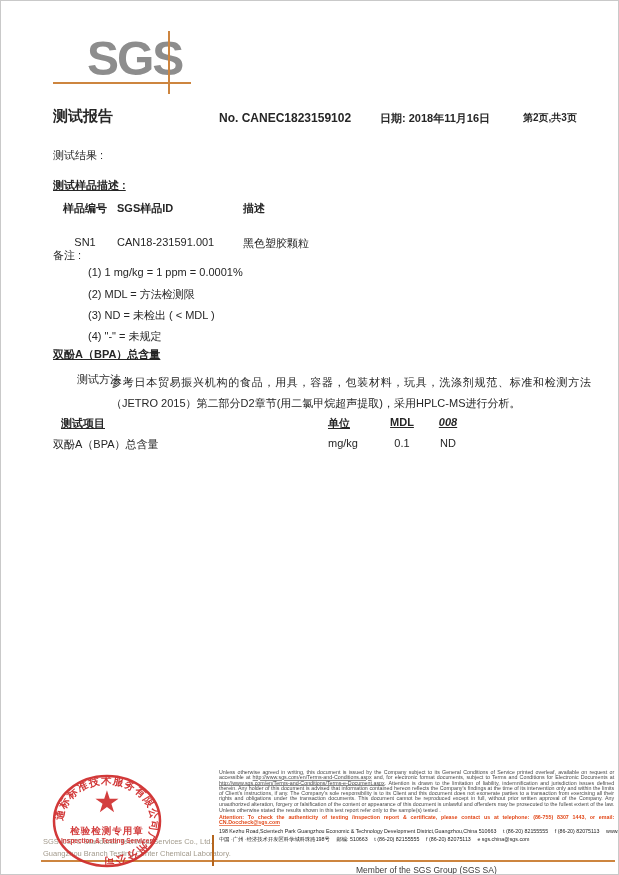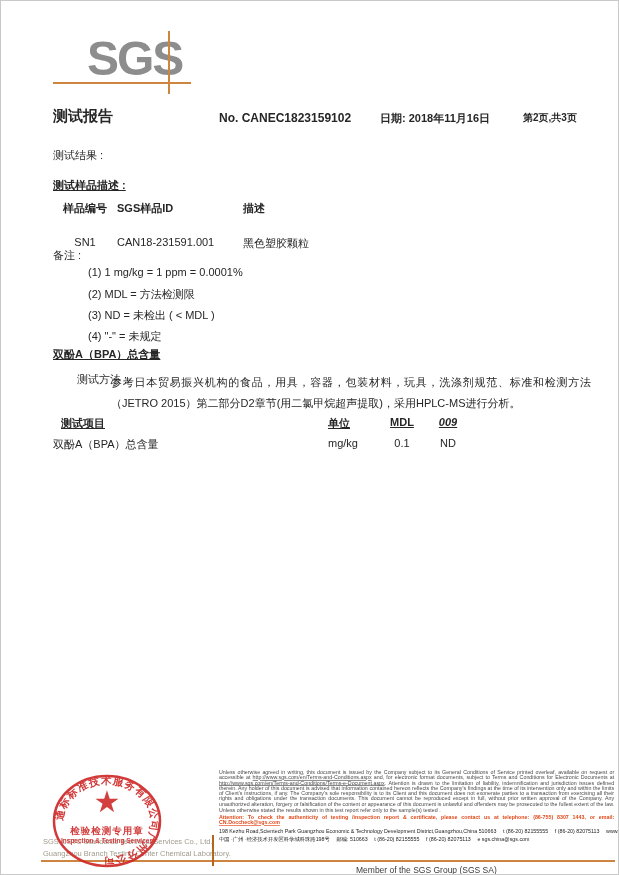--- a/index.html
+++ b/index.html
@@ -105,21 +105,21 @@
   <div class="abs t11 bold und bpa-heading">双酚A（BPA）总含量</div>
 
   <div class="abs t11 method-label">测试方法 :</div>
   <div class="abs method-text">参考日本贸易振兴机构的食品，用具，容器，包装材料，玩具，洗涤剂规范、标准和检测方法（JETRO 2015）第二部分D2章节(用二氯甲烷超声提取)，采用HPLC-MS进行分析。</div>
 
   <div class="abs res-table">
     <div class="res-row res-head bold">
       <div class="rc1"><span class="und">测试项目</span></div>
       <div class="rc2"><span class="und">单位</span></div>
       <div class="rc3"><span class="und">MDL</span></div>
-      <div class="rc4"><span class="und italic">009</span></div>
+      <div class="rc4"><span class="und italic">008</span></div>
     </div>
     <div class="res-row">
       <div class="rc1">双酚A（BPA）总含量</div>
       <div class="rc2">mg/kg</div>
       <div class="rc3">0.1</div>
       <div class="rc4">ND</div>
     </div>
   </div>
 
   <div class="abs company-gray" style="top:837px;">SGS-CSTC Standards Technical Services Co., Ltd.</div>

